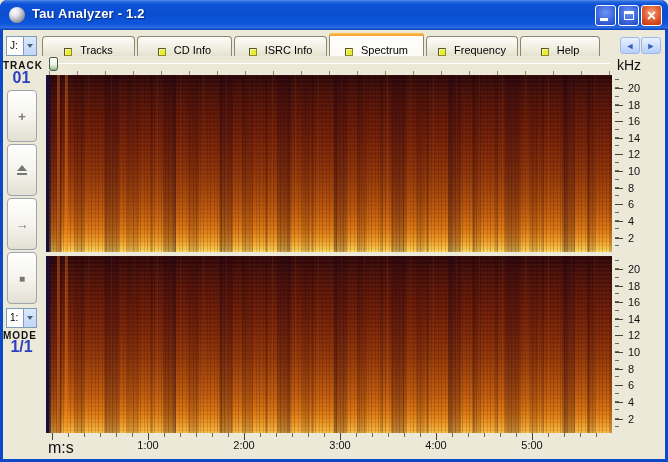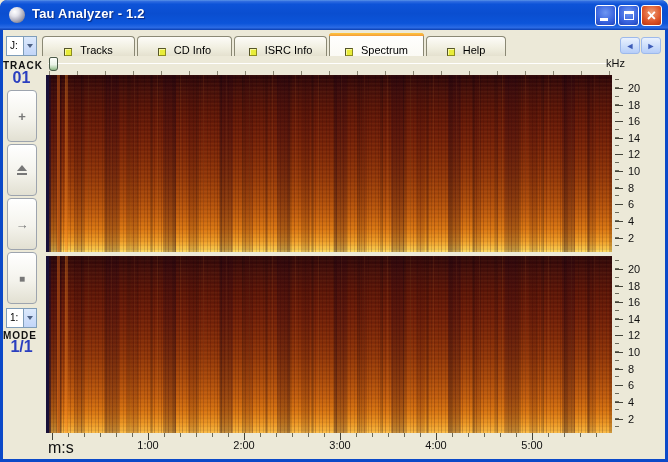--- a/index.html
+++ b/index.html
@@ -120,22 +120,22 @@
   
   .time-ticks-minor{ position:absolute; left:49px; top:403px; width:558px; height:4px;
     background:repeating-linear-gradient(90deg,#6B6B5B 0 1px,transparent 1px 16px); }
   .time-ticks-major{ position:absolute; left:49px; top:403px; width:558px; height:7px;
     background:repeating-linear-gradient(90deg,#44443A 0 1px,transparent 1px 96px); }
   .time-label{ position:absolute; top:409px; width:44px; height:13px; text-align:center;
     font-size:11px; color:#111; }
   .time-unit{ position:absolute; left:45px; top:409px; font-size:16px; color:#111; }
 
   
-  .khz-title{ position:absolute; left:580px; top:27px; width:42px; text-align:right;
-    font-size:11px; color:#111; }
+  .khz-title{ position:absolute; left:614px; top:27px; width:42px; text-align:left;
+    font-size:14px; color:#111; }
   .khz-axis{ position:absolute; left:612px; width:48px; height:177px; }
   .khz-axis-1{ top:45px; } .khz-axis-2{ top:226px; }
   .khz-minor{ position:absolute; left:0; top:4px; width:4px; height:168px;
     background:repeating-linear-gradient(180deg,#6B6B5B 0 1px,transparent 1px 8.3px); }
   .khz-item{ position:absolute; left:0; height:12px; display:flex; align-items:center;
     font-size:11px; color:#111; }
   .khz-item .tick{ width:8px; height:1px; background:#44443A; margin-right:5px; }
   .k0{top:7px}.k1{top:24px}.k2{top:40px}.k3{top:57px}.k4{top:73px}
   .k5{top:90px}.k6{top:107px}.k7{top:123px}.k8{top:140px}.k9{top:157px}
 </style>
@@ -172,20 +172,24 @@
         <span>CD Info</span>
       </div>
       <div class="tab" style="width:93px">
         <span class="flag-icon"></span>
         <span>ISRC Info</span>
       </div>
       <div class="tab selected" style="width:95px">
         <span class="flag-icon"></span>
         <span>Spectrum</span>
       </div>
+      <div class="tab" style="width:92px">
+        <span class="flag-icon"></span>
+        <span>Frequency</span>
+      </div>
       <div class="tab" style="width:80px">
         <span class="flag-icon"></span>
         <span>Help</span>
       </div>
     </div>
     <div class="tab-scroll">
       <div class="scroll-btn">
         <span>◄</span>
       </div>
       <div class="scroll-btn">

